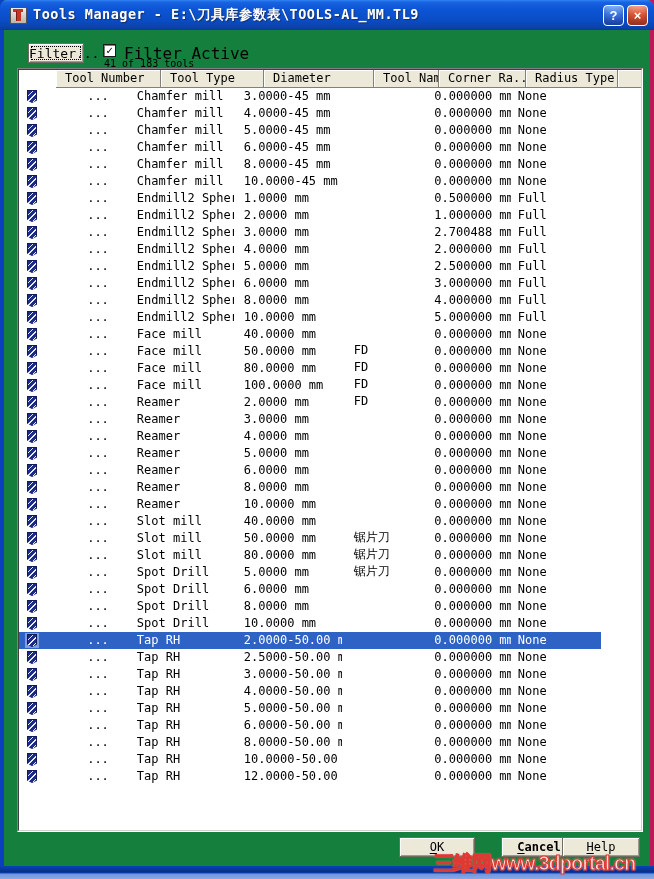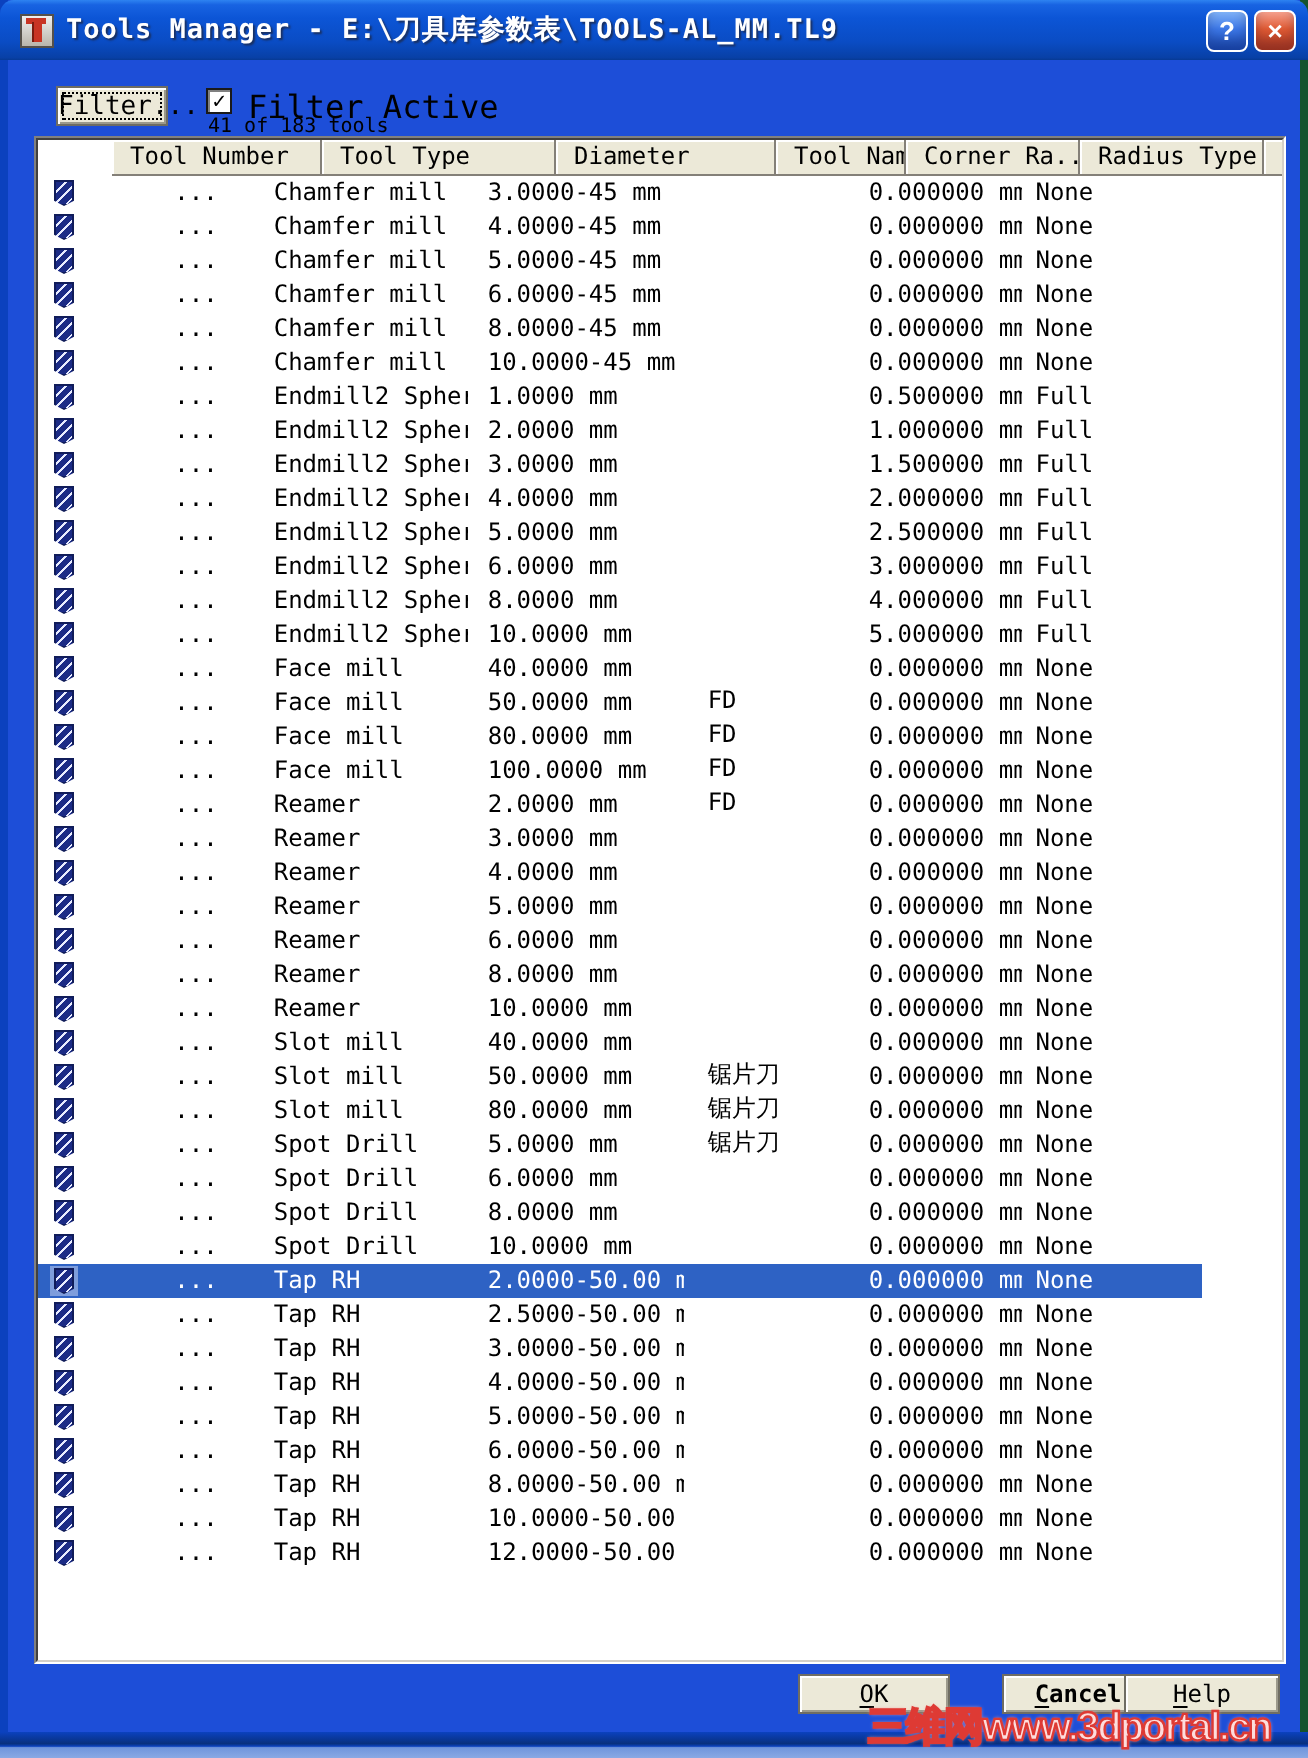--- a/index.html
+++ b/index.html
@@ -1,19 +1,19 @@
 <!DOCTYPE html>
 <html><head>
 <meta charset="utf-8">
 <style>
   * { margin:0; padding:0; box-sizing:border-box; }
   html,body { width:654px; height:879px; overflow:hidden; background:#7090c8;
               font-family:"DejaVu Sans Mono","Liberation Mono",monospace; }
-  .window { position:relative; width:654px; height:879px; background:#1d4ed8;
-            border-left:4px solid #0B41BE; border-right:4px solid #14532d; }
+  .window { position:relative; width:654px; height:879px; background:#15803d;
+            border-left:4px solid #0B41BE; border-right:4px solid #be185d; }
   
   .titlebar { position:absolute; left:-4px; top:0; width:654px; height:30px;
       background:linear-gradient(180deg,#2E83F1 0%,#1863E2 8%,#0C55D6 30%,#0A4CC4 70%,#0840A6 96%,#063A94 100%);
       display:flex; align-items:center; padding:0 6px; border-radius:7px 7px 0 0; }
   .app-icon { width:17px; height:17px; margin:0 6px 0 4px; position:relative;
       background:linear-gradient(180deg,#efefef,#b9b5ab); border:1px solid #55504a; }
   .app-icon:before { content:""; position:absolute; left:2px; top:1px; width:10px; height:3px; background:#c83424; }
   .app-icon:after  { content:""; position:absolute; left:5px; top:3px; width:4px; height:10px; background:#c83424; border-left:1px solid #7a1c10; }
   .title-text { color:#fff; font-weight:bold; font-size:13.5px; letter-spacing:.5px;
       text-shadow:1px 1px 1px #1a3060; white-space:nowrap; overflow:hidden; flex:1; }
@@ -37,21 +37,21 @@
   .list-outer { position:absolute; left:13px; top:68px; width:626px; height:764px;
       border-top:1px solid #808080; border-left:1px solid #808080;
       border-bottom:1px solid #fff; border-right:1px solid #fff; }
   .list-inner { width:100%; height:100%; background:#fff;
       border-top:1px solid #404040; border-left:1px solid #404040;
       border-bottom:1px solid #D4D0C8; border-right:1px solid #D4D0C8; overflow:hidden; }
   .hdr-row { display:flex; height:18px; background:#ECE9D8; font-size:12px;margin-left:37px; }
   .hdr-cell { height:18px; line-height:17px; padding-left:9px; background:#ECE9D8;
       border-right:1px solid #848078; border-bottom:1px solid #848078;
       box-shadow:inset 1px 1px 0 #ffffff; white-space:nowrap; overflow:hidden; }
-  .c0{width:105px}.c1{width:117px}.c2{width:110px}.c3{width:65px}.c4{width:87px}.c5{width:92px}
+  .c0{width:105px}.c1{width:103px}.c2{width:110px}.c3{width:65px}.c4{width:87px}.c5{width:92px}
   .c6{flex:1; border-right:none;}
   .rows { font-size:12px; color:#000; }
   .row { display:flex; height:17px; align-items:center; width:582px; background:transparent; }
   .row.selected { background:#2E62C4; color:#fff; }
   .cell { height:17px; line-height:17px; white-space:nowrap; overflow:hidden; }
   .cell.n { width:105px; display:flex; align-items:center; }
   .icon-wrap { margin-left:6px; padding:1px 2px; display:inline-flex; }
   .row.selected .icon-wrap { background:#7E9DDC; }
   .tool-icon { width:10px; height:13px;
       background:repeating-linear-gradient(135deg,#1B2B86 0 3px,#E8ECFF 3px 4px);
@@ -214,21 +214,21 @@
           <div class="row">
     <div class="cell n">
       <span class="icon-wrap">
                 <span class="tool-icon"></span>
               </span>
       <span class="num-dots">...</span>
     </div>
     <div class="cell t">Endmill2 Sphere</div>
     <div class="cell d">3.0000 mm</div>
     <div class="cell nm"></div>
-    <div class="cell cr">1.500000 mm</div>
+    <div class="cell cr">2.700488 mm</div>
     <div class="cell rt">Full</div>
   </div>
           <div class="row">
     <div class="cell n">
       <span class="icon-wrap">
                 <span class="tool-icon"></span>
               </span>
       <span class="num-dots">...</span>
     </div>
     <div class="cell t">Endmill2 Sphere</div>

